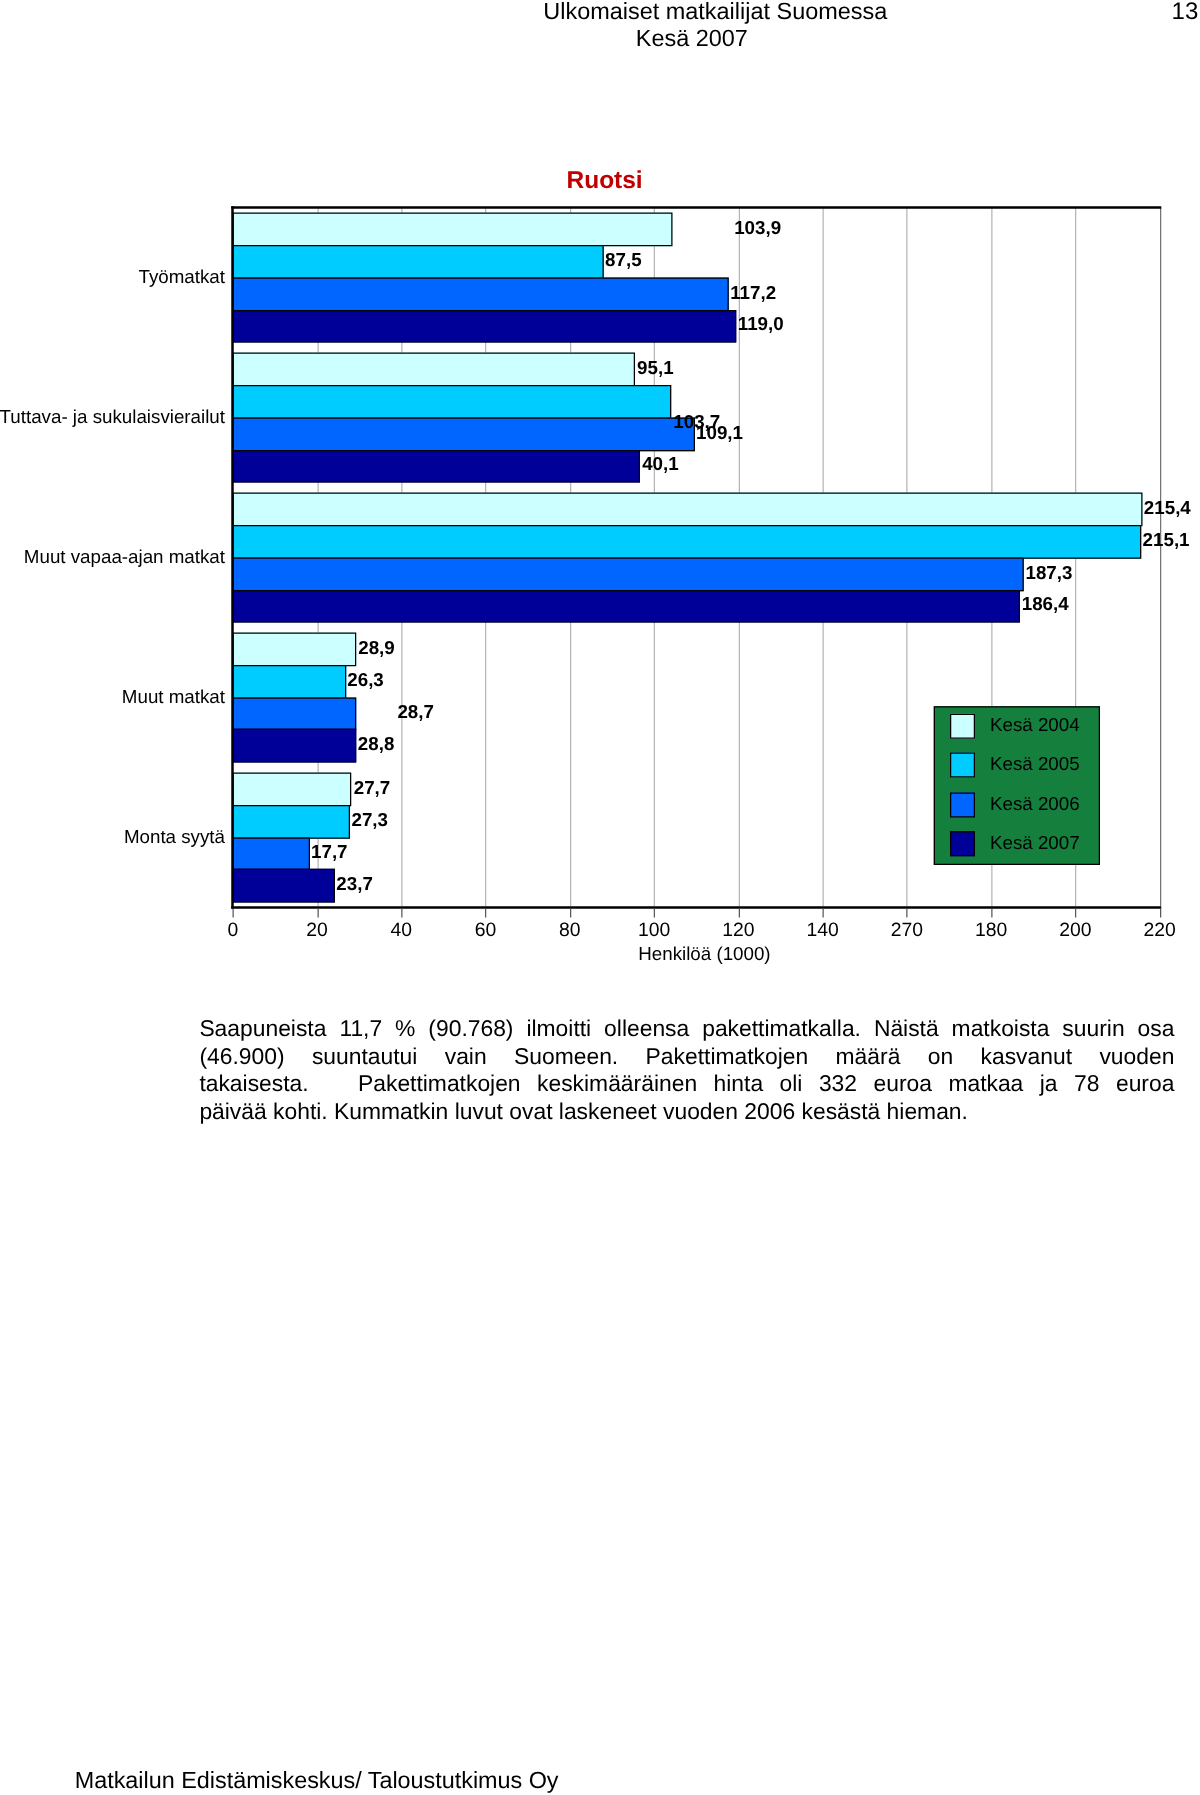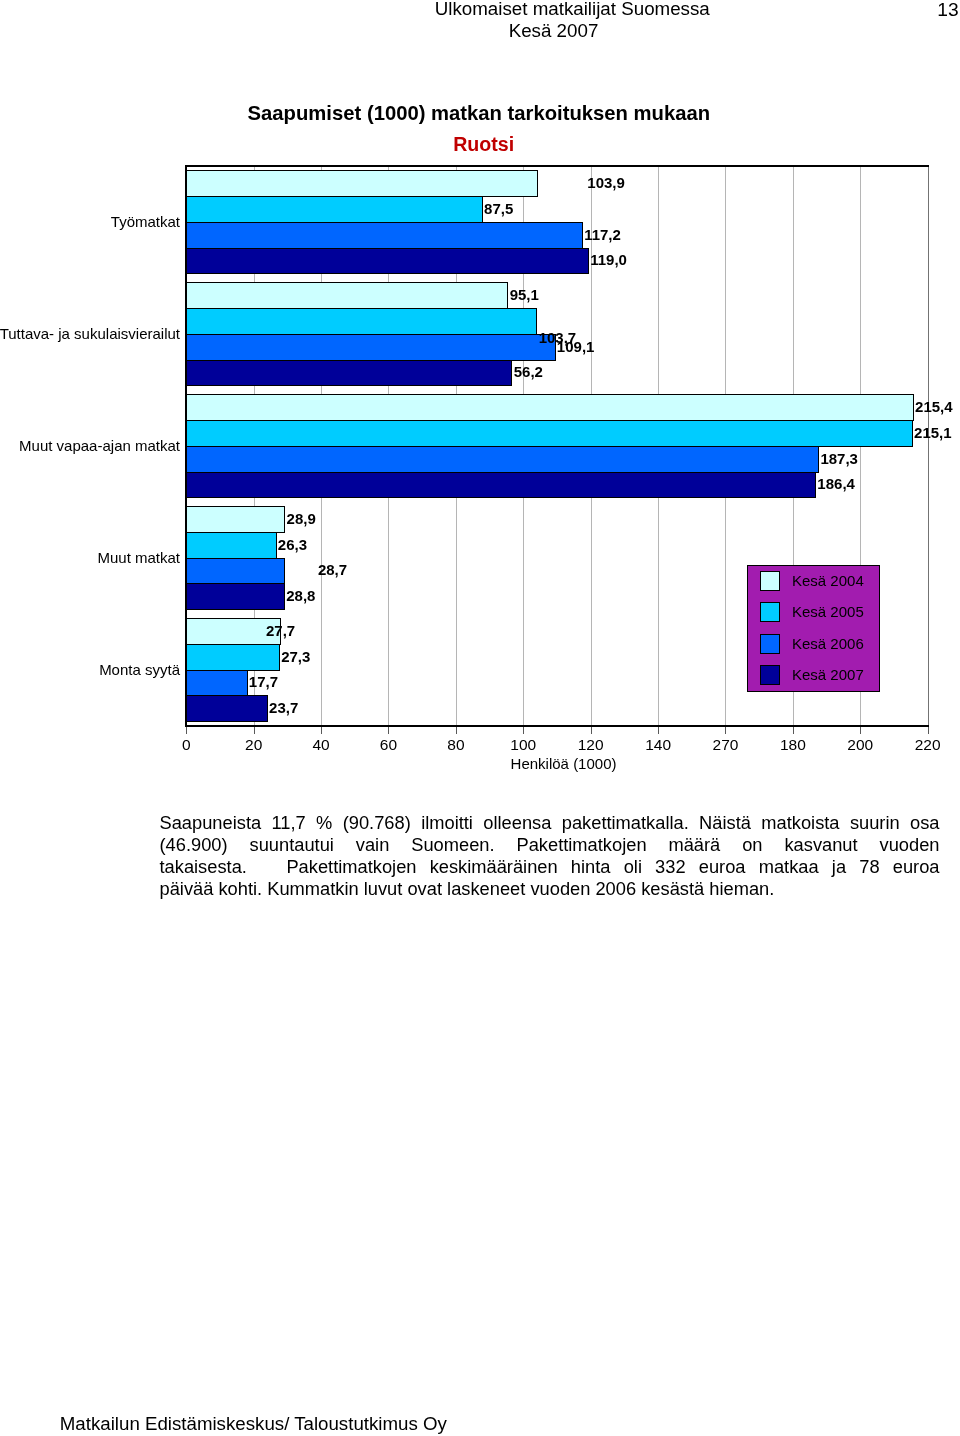--- a/index.html
+++ b/index.html
@@ -33,21 +33,21 @@
 
   .bar-labels{position:absolute;left:0;top:0;}
   .vlab{position:absolute;font-size:15px;font-weight:bold;line-height:17px;white-space:nowrap;}
 
   .xaxis{position:absolute;left:186.3px;top:726.8px;width:741.4px;}
   .tick{position:absolute;top:0;width:1px;height:7px;background:#595959;}
   .xticklabels{position:absolute;top:9.5px;left:0;width:741.4px;}
   .xtl{position:absolute;font-size:15.5px;line-height:17px;text-align:center;transform:translateX(-50%);}
   .xtitle{position:absolute;left:510.6px;top:755px;font-size:15px;line-height:17px;}
 
-  .legend{position:absolute;left:747px;top:564.5px;width:133px;height:127px;border:1.4px solid #000;box-sizing:border-box;background:#a21caf;}
+  .legend{position:absolute;left:747px;top:564.5px;width:133px;height:127px;border:1.4px solid #000;box-sizing:border-box;background:#15803d;}
   .lrow{position:absolute;left:0;}
   .lsw{position:absolute;width:20px;height:20px;border:1.3px solid #000;box-sizing:border-box;}
   .ltx{position:absolute;font-size:15px;line-height:20px;white-space:nowrap;}
 
   
   .para{position:absolute;left:159.5px;top:811.5px;width:780px;margin:0;font-size:18.3px;line-height:22.3px;}
   .pline{width:780px;height:22.3px;text-align:justify;text-align-last:justify;white-space:pre-wrap;}
   .pline.last{text-align:left;text-align-last:left;}
 
   
@@ -57,21 +57,20 @@
 <body>
 
 <div class="page">
 
   <div class="hdr">
     <div class="hdr-line1">Ulkomaiset matkailijat Suomessa</div>
     <div class="hdr-line2">Kesä 2007</div>
   </div>
   <div class="pageno">13</div>
 
-  <div class="ctitle">Saapumiset (1000) matkan tarkoituksen mukaan</div>
   <div class="csub">Ruotsi</div>
 
   <div class="chart">
     <div class="cat-labels">
         <div class="catlab" style="right: 780px; top: 213.17px;">Työmatkat</div>
         <div class="catlab" style="right: 780px; top: 325.11px;">Tuttava- ja sukulaisvierailut</div>
         <div class="catlab" style="right: 780px; top: 437.05px;">Muut vapaa-ajan matkat</div>
         <div class="catlab" style="right: 780px; top: 548.99px;">Muut matkat</div>
         <div class="catlab" style="right: 780px; top: 660.93px;">Monta syytä</div>
       </div>
@@ -116,30 +115,30 @@
     <div class="frame-left"></div>
     <div class="frame-bottom"></div>
     <div class="bar-labels">
         <div class="vlab" style="left: 539.343px; top: 174.07px; padding-left: 48px;">103,9</div>
         <div class="vlab" style="left: 484.075px; top: 199.87px;">87,5</div>
         <div class="vlab" style="left: 584.164px; top: 225.67px;">117,2</div>
         <div class="vlab" style="left: 590.23px; top: 251.47px;">119,0</div>
         <div class="vlab" style="left: 509.687px; top: 286.01px;">95,1</div>
         <div class="vlab" style="left: 538.669px; top: 329px;">103,7</div>
         <div class="vlab" style="left: 556.867px; top: 337.61px;">109,1</div>
-        <div class="vlab" style="left: 513.731px; top: 363.41px;">56,2</div>
+        <div class="vlab" style="left: 513.731px; top: 363.41px;">40,1</div>
         <div class="vlab" style="left: 915.098px; top: 397.95px;">215,4</div>
         <div class="vlab" style="left: 914.087px; top: 423.75px;">215,1</div>
         <div class="vlab" style="left: 820.401px; top: 449.55px;">187,3</div>
         <div class="vlab" style="left: 817.368px; top: 475.35px;">186,4</div>
         <div class="vlab" style="left: 286.593px; top: 509.89px;">28,9</div>
         <div class="vlab" style="left: 277.831px; top: 535.69px;">26,3</div>
         <div class="vlab" style="left: 285.919px; top: 561.49px; padding-left: 32px;">28,7</div>
         <div class="vlab" style="left: 286.256px; top: 587.29px;">28,8</div>
-        <div class="vlab" style="left: 266px; top: 621.83px;">27,7</div>
+        <div class="vlab" style="left: 283px; top: 621.83px;">27,7</div>
         <div class="vlab" style="left: 281.201px; top: 647.63px;">27,3</div>
         <div class="vlab" style="left: 248.849px; top: 673.43px;">17,7</div>
         <div class="vlab" style="left: 269.069px; top: 699.23px;">23,7</div>
       </div>
     <div class="xaxis">
       <div class="ticks">
           <div class="tick" style="left: 0px;"></div>
           <div class="tick" style="left: 67.4px;"></div>
           <div class="tick" style="left: 134.8px;"></div>
           <div class="tick" style="left: 202.2px;"></div>

